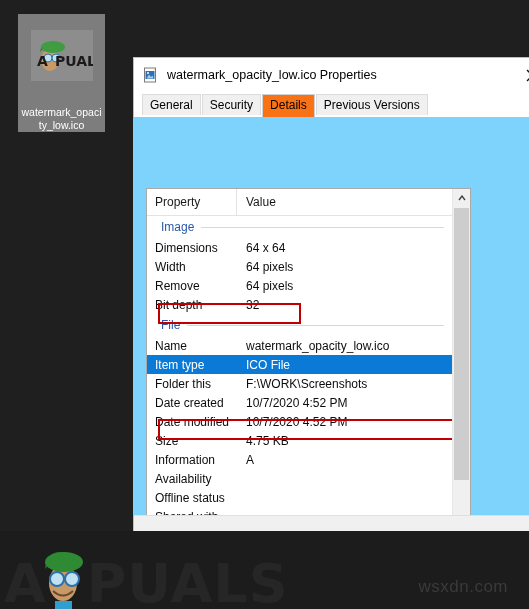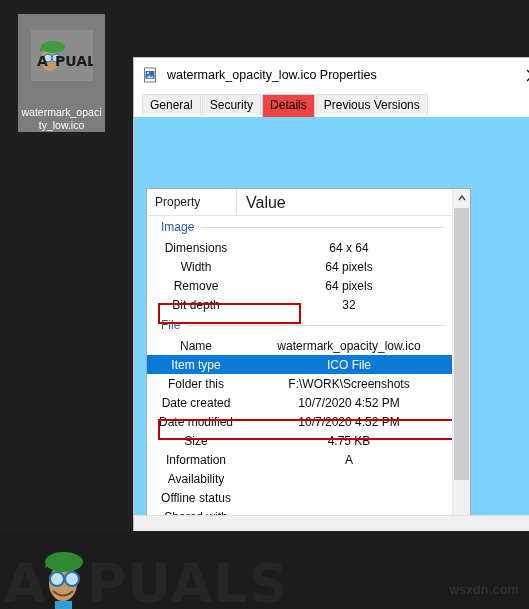--- a/index.html
+++ b/index.html
@@ -78,23 +78,23 @@
   #watermark-logo .wm-text {
     font-size: 54px;
     font-weight: bold;
     letter-spacing: 1px;
     color: #262626;
     font-family: "DejaVu Sans", sans-serif;
     line-height: 54px;
   }
   #watermark-site {
     position: absolute;
-    right: 10px;
+    right: 21px;
     bottom: 12px;
-    font-size: 13px;
+    font-size: 17px;
     color: #3a3a3a;
     font-family: "Liberation Sans", sans-serif;
     letter-spacing: .5px;
   }
 
   
   #properties-dialog {
     position: absolute;
     left: 133px;
     top: 57px;
@@ -164,21 +164,21 @@
     border: 1px solid #dcdcdc;
     border-bottom: none;
     background: #f0f0f0;
     margin-right: 1px;
     line-height: 16px;
     position: relative;
     white-space: nowrap;
     font-family: "Liberation Sans", sans-serif;
   }
   .tab.active {
-    background: #ef4444;
+    background: #f97316;
     border-color: #d0d0d0;
     z-index: 3;
     padding-bottom: 4px;
     margin-bottom: -1px;
   }
 
   
   #dialog-body {
     background: #7dd3fc;
     position: absolute;
@@ -218,21 +218,21 @@
     padding-left: 8px;
     font-size: 12px;
     color: #1a1a1a;
     box-sizing: border-box;
     border-right: 1px solid #e3e3e3;
     height: 27px;
     line-height: 27px;
   }
   .list-header .h-val {
     padding-left: 9px;
-    font-size: 16px;
+    font-size: 12px;
     color: #1a1a1a;
     height: 27px;
     line-height: 27px;
     flex: 1;
   }
 
   .group-row {
     height: 22px;
     display: flex;
     align-items: center;
@@ -252,21 +252,20 @@
     margin-left: 7px;
     margin-right: 8px;
   }
 
   .prop-row {
     height: 19px;
     display: flex;
     align-items: center;
     box-sizing: border-box;
     position: relative;
-    text-align: center;
   }
   .prop-row .p-name {
     width: 90px;
     padding-left: 8px;
     font-size: 12px;
     color: #0c0c0c;
     box-sizing: border-box;
     white-space: nowrap;
     overflow: hidden;
   }

